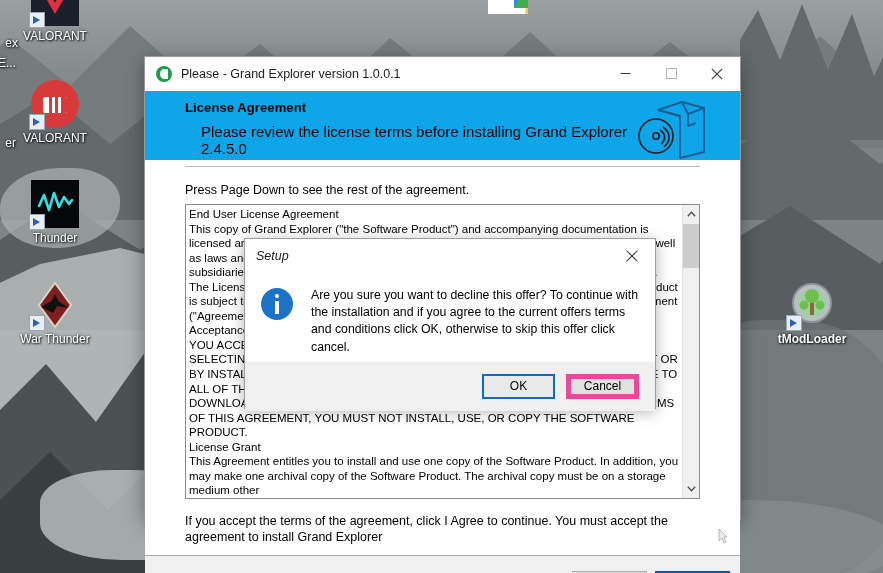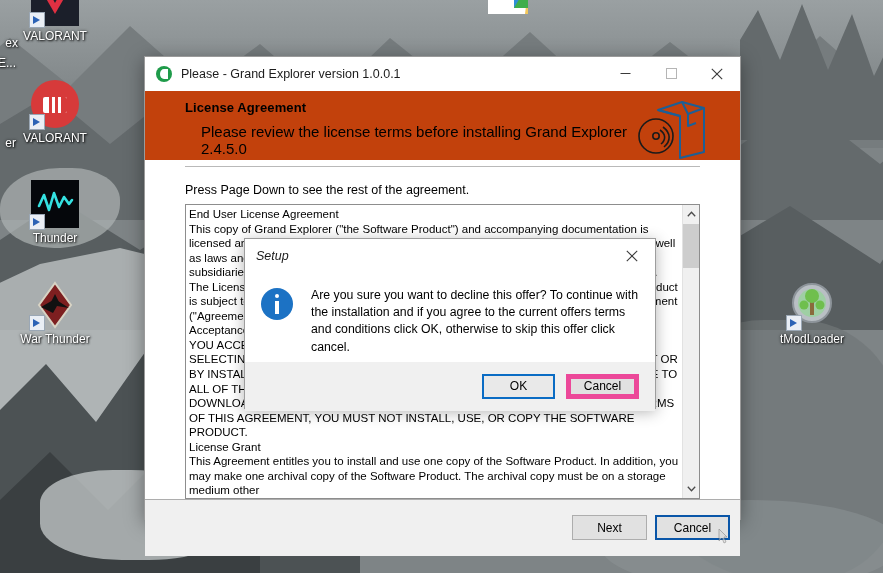--- a/index.html
+++ b/index.html
@@ -219,21 +219,21 @@
   .wbtn {
     width: 46px; height: 33px;
     display: flex; align-items: center; justify-content: center;
     flex: 0 0 46px;
     cursor: default;
   }
   .wbtn svg { display: block; }
 
   .hero {
     flex: 0 0 68px;
-    background: #c2410c;
+    background: #0ea5e9;
     display: flex; align-items: flex-start;
     padding: 3px 8px 0 0;
     position: relative;
   }
   .hero-text { padding-left: 40px; padding-top: 6px; flex: 1 1 auto; }
   .hero-h {
     font-size: 13px; font-weight: bold; color: #000;
     letter-spacing: .1px;
   }
   .hero-sub {
@@ -488,21 +488,21 @@
     <div class="glyphwrap">
       <svg class="ico-folder" width="48" height="48" viewBox="0 0 48 48" aria-hidden="true">
         <path d="M4 12 L18 12 L22 17 L44 17 L44 40 L4 40 Z" fill="#f2c75c"></path>
         <path d="M4 17 L44 17 L41 40 L4 40 Z" fill="#ffffff"></path>
         <path d="M30 10 L44 10 L44 34 L30 34 Z" fill="#3fae4b"></path>
         <path d="M30 10 L37 22 L30 34 Z" fill="#2f8fd8"></path>
       </svg>
     </div>
   </div>
 
-  <div class="dicon" style="left:764px; top:281px;">
+  <div class="dicon" style="left:764px; top:281px;font-weight:bold;">
     <div class="glyphwrap">
       <svg class="ico-tmod" width="48" height="48" viewBox="0 0 48 48" aria-hidden="true">
         <circle cx="24" cy="22" r="19" fill="#b9bfc4" stroke="#8d949a" stroke-width="2"></circle>
         <circle cx="24" cy="22" r="14" fill="#9fcfa4"></circle>
         <rect x="22" y="20" width="4" height="14" fill="#8a6a3c"></rect>
         <circle cx="24" cy="15" r="7" fill="#6fbf4d"></circle>
         <circle cx="16" cy="24" r="4.5" fill="#6fbf4d"></circle>
         <circle cx="32" cy="24" r="4.5" fill="#6fbf4d"></circle>
       </svg>
       <div class="shortcut-arrow"></div>
@@ -579,20 +579,21 @@
           <div class="thumb"></div>
         </div>
         <div class="arrow">
           <svg width="9" height="6" viewBox="0 0 9 6" aria-hidden="true">
             <polyline points="0.8,0.8 4.5,4.8 8.2,0.8" fill="none" stroke="#4a4a4a" stroke-width="1.3"></polyline>
           </svg>
         </div>
       </div>
     </div>
 
+    <div class="accept-note">If you accept the terms of the agreement, click I Agree to continue. You must accept the agreement to install Grand Explorer</div>
   </div>
 
   <div class="footer">
     <div class="wbutton">Next</div>
     <div class="wbutton focused">Cancel</div>
   </div>
 </div>
 
 <div id="modal-dialog">
   <div class="mtitlebar">

